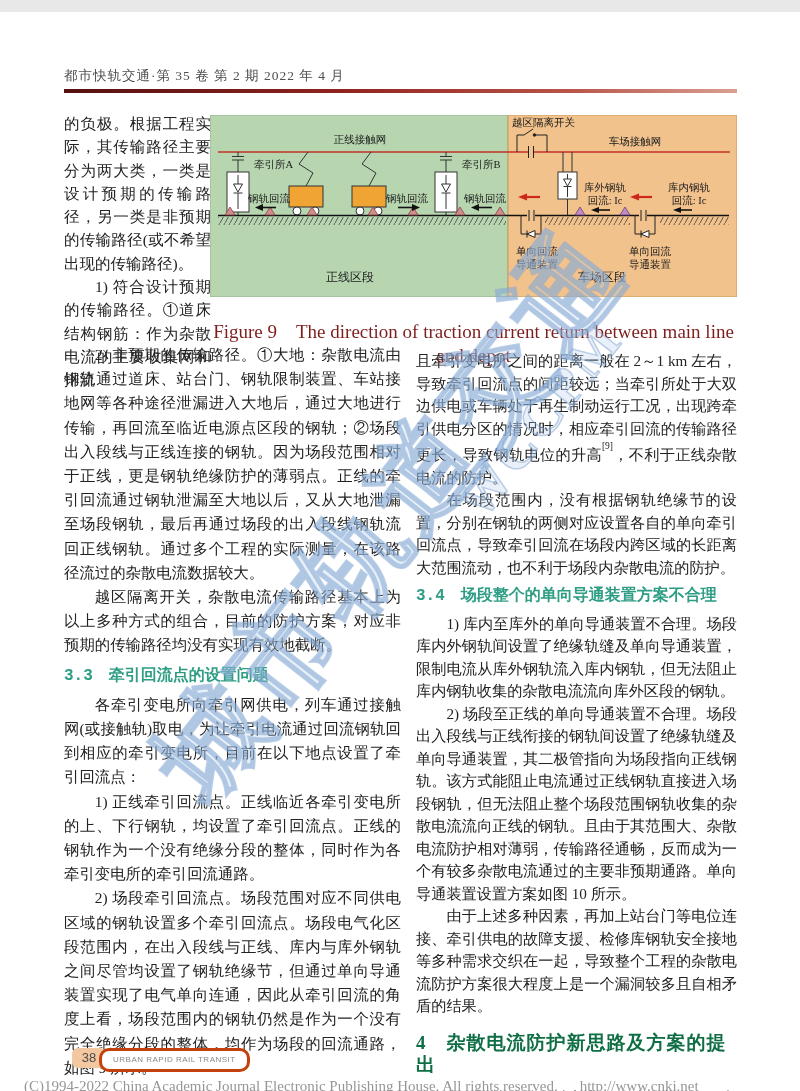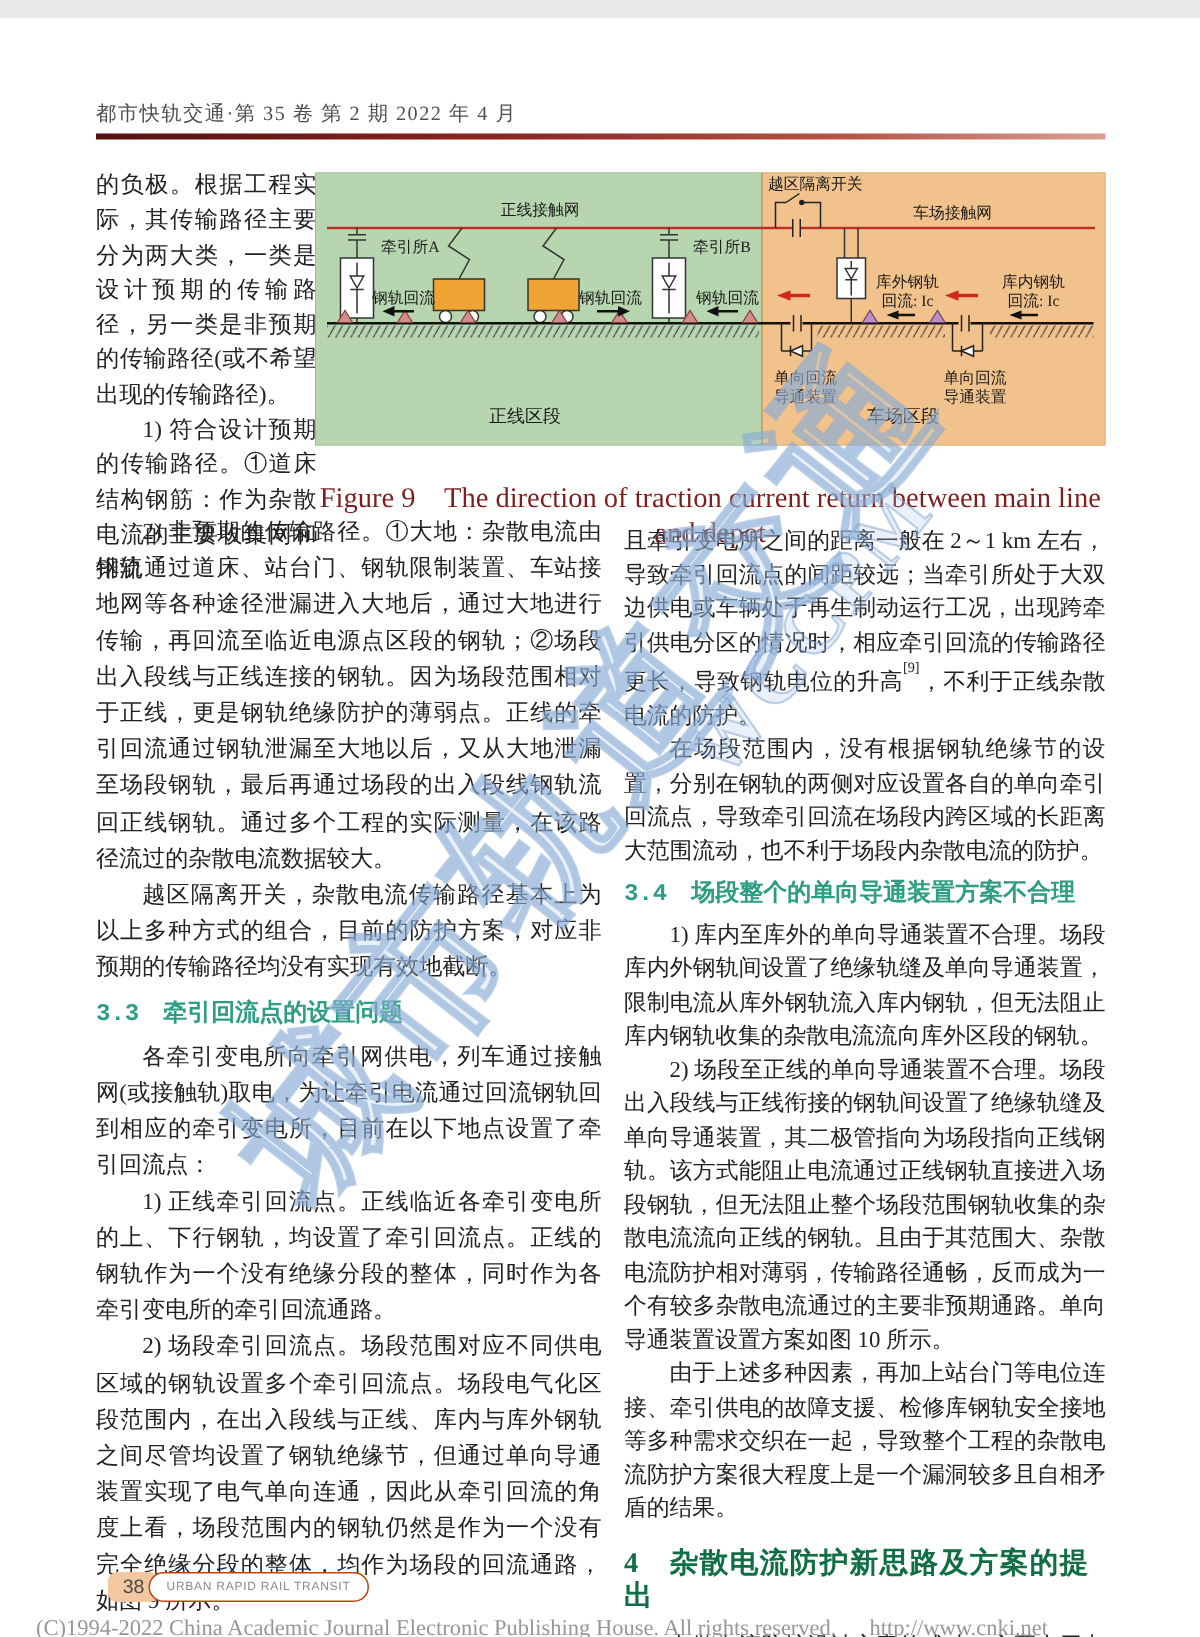--- a/index.html
+++ b/index.html
@@ -36,21 +36,21 @@
     font-size:108px;font-weight:bold;letter-spacing:6px;white-space:nowrap;z-index:5;
     color:rgba(168,196,230,0.28);-webkit-text-stroke:2px rgba(130,165,210,0.55);pointer-events:none;}
   .wm-code{position:absolute;left:468px;top:468px;transform:rotate(-52deg);transform-origin:0 50%;
     font-size:54px;font-weight:bold;letter-spacing:3px;white-space:nowrap;z-index:5;
     color:rgba(168,196,230,0.25);-webkit-text-stroke:1.5px rgba(130,165,210,0.5);pointer-events:none;}
   
   .page-badge{position:absolute;left:72px;top:1036px;width:34px;height:20px;background:#f3c8a0;
     border-radius:6px;text-align:center;line-height:20px;font-size:13px;color:#4a4a4a;
     font-family:"Liberation Sans",sans-serif;}
   .journal-pill{position:absolute;left:99px;top:1036px;height:18px;padding:0 11px;background:#fff;
-    border:1px solid #c2410c;border-radius:10px;line-height:18px;font-size:8px;color:#8a8a8a;
+    border:3px solid #c2410c;border-radius:10px;line-height:18px;font-size:8px;color:#8a8a8a;
     letter-spacing:0.5px;font-family:"Liberation Sans","DejaVu Sans",sans-serif;}
   .copyright{position:absolute;left:24px;top:1066px;width:752px;font-size:15px;color:#969696;}
   .copyright .url{margin-left:22px;}
 </style>
 </head>
 <body>
 
 <div class="page">
 
   <div class="journal-head">都市快轨交通·第 35 卷  第 2 期  2022 年 4 月</div>

